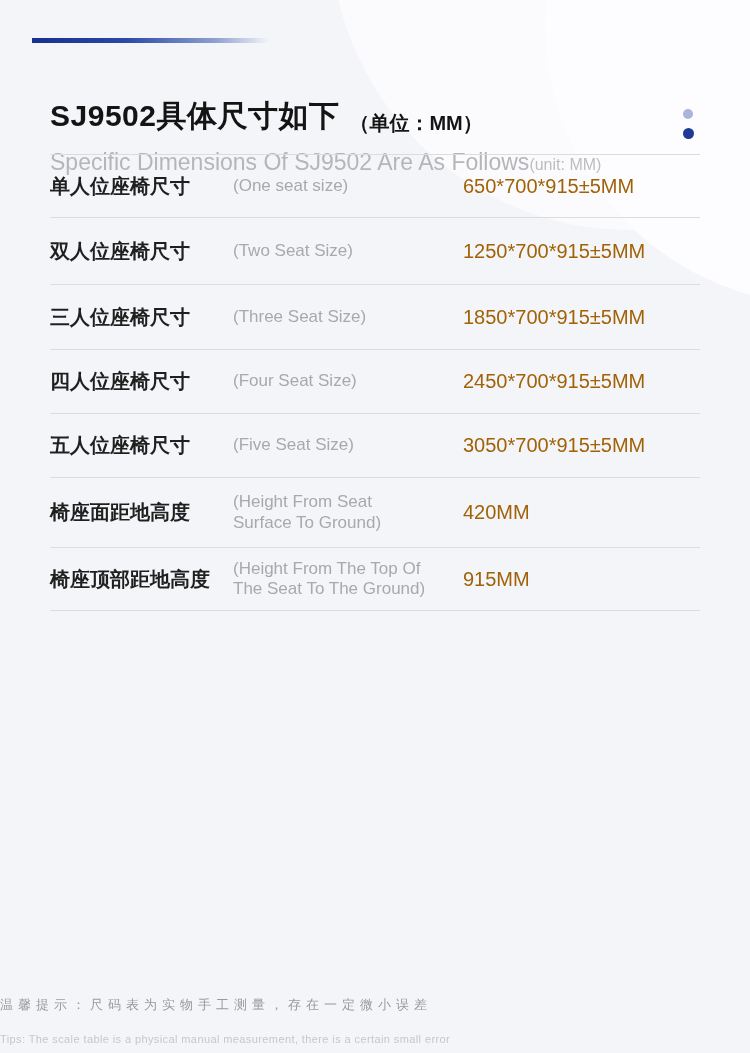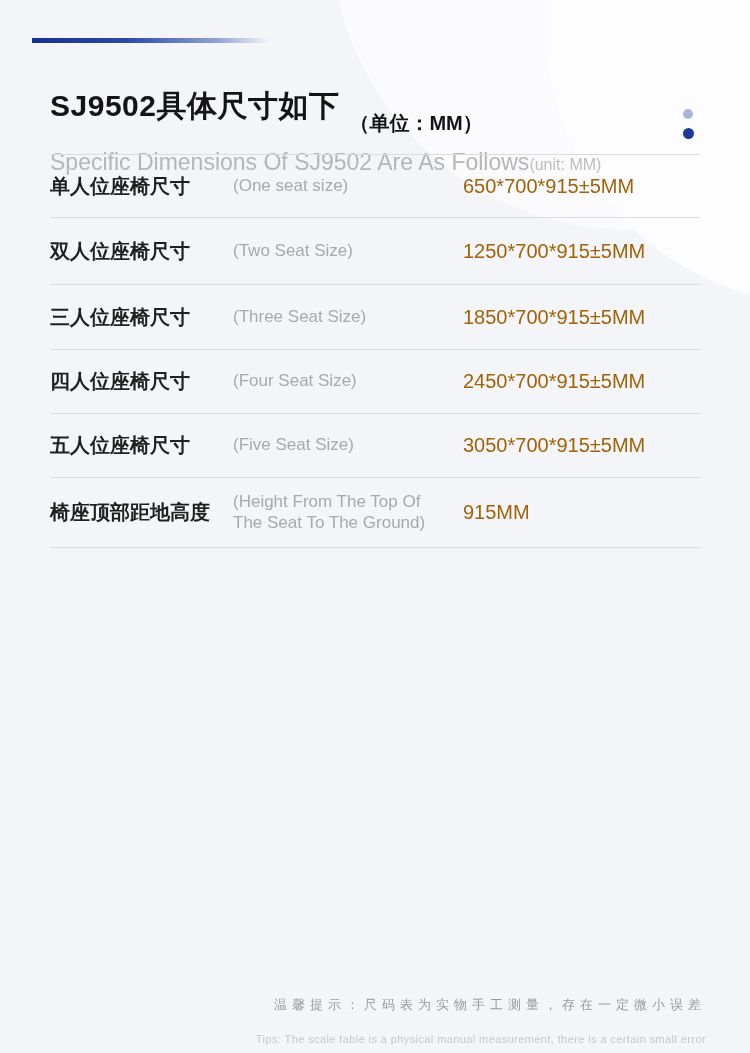--- a/index.html
+++ b/index.html
@@ -9,21 +9,21 @@
     font-family:"Liberation Sans","DejaVu Sans",sans-serif;
   }
   .decor-circle{position:absolute;border-radius:50%;background:#fdfdff;}
   .c1{left:545px;top:-255px;width:560px;height:560px;opacity:.95;}
   .c2{left:330px;top:-370px;width:600px;height:600px;opacity:.8;}
 
   .topbar{position:absolute;left:32px;top:38px;width:236px;height:5px;
     background:linear-gradient(to right,#17308d,#2b49a7 40%,#8fa2cf 78%,rgba(210,219,240,0.05));}
 
   .header{position:absolute;left:50px;top:86px;width:640px;}
-  .title-line{display:flex;align-items:flex-start;gap:10px;}
+  .title-line{display:flex;align-items:flex-end;gap:10px;}
   .title-cn{font-size:30px;font-weight:bold;color:#141414;letter-spacing:.5px;}
   .title-unit{font-size:20px;font-weight:bold;color:#141414;margin-top:24px;}
   .subtitle-line{margin-top:12px;display:flex;align-items:baseline;}
   .subtitle-en{font-size:23px;color:#b5b6b9;}
   .subtitle-unit{font-size:16px;color:#bcbdc0;}
 
   .dots{position:absolute;left:682px;top:109px;width:12px;}
   .dot{display:block;border-radius:50%;margin:0 auto;}
   .dot-light{width:10px;height:10px;background:#a9b6da;margin-bottom:9px;}
   .dot-dark{width:11px;height:11px;background:#1d3a94;}
@@ -38,21 +38,21 @@
   .spec-row:nth-child(6){height:69px;}
   .spec-row:nth-child(7){height:62px;}
   .col-cn{width:183px;font-size:20px;font-weight:bold;color:#1f1f1f;}
   .col-en{width:230px;font-size:17px;color:#a9a9a9;line-height:1.18;}
   .col-en .en-narrow{display:inline-block;max-width:168px;}
   .col-en .en-narrow2{display:inline-block;max-width:196px;}
   .col-val{flex:1;font-size:20px;color:#a16207;}
 
   .diagrams{position:absolute;left:0;top:650px;width:750px;height:310px;}
 
-  .footer{position:absolute;left:0;top:996px;width:706px;text-align:right;}
+  .footer{position:absolute;left:0;top:996px;width:706px;text-align:left;}
   .tip-cn{font-size:13px;color:#9a9a9a;letter-spacing:5px;}
   .tip-en{margin-top:19px;font-size:11px;color:#c6c7c9;letter-spacing:.4px;}
 </style>
 </head>
 <body>
 
 <div class="page">
 
   <div class="decor-circle c2"></div>
   <div class="decor-circle c1"></div>
@@ -95,20 +95,25 @@
       <div class="col-cn">四人位座椅尺寸</div>
       <div class="col-en">(Four Seat Size)</div>
       <div class="col-val">2450*700*915±5MM</div>
     </div>
     <div class="spec-row">
       <div class="col-cn">五人位座椅尺寸</div>
       <div class="col-en">(Five Seat Size)</div>
       <div class="col-val">3050*700*915±5MM</div>
     </div>
     <div class="spec-row">
+      <div class="col-cn">椅座面距地高度</div>
+      <div class="col-en"><span class="en-narrow">(Height From Seat Surface To Ground)</span></div>
+      <div class="col-val">420MM</div>
+    </div>
+    <div class="spec-row">
       <div class="col-cn">椅座顶部距地高度</div>
       <div class="col-en"><span class="en-narrow2">(Height From The Top Of The Seat To The Ground)</span></div>
       <div class="col-val">915MM</div>
     </div>
   </div>
 
   <div class="diagrams">
 
     <svg width="0" height="0" style="position:absolute">
       <defs>

